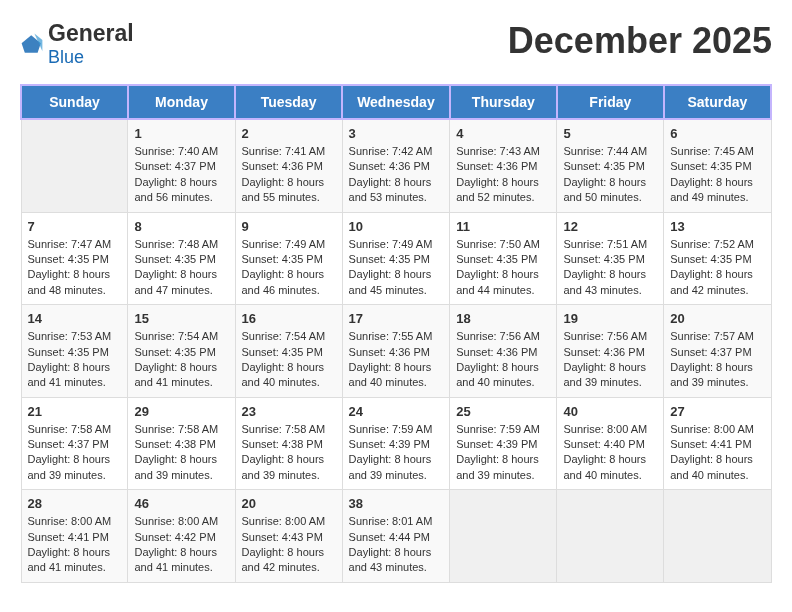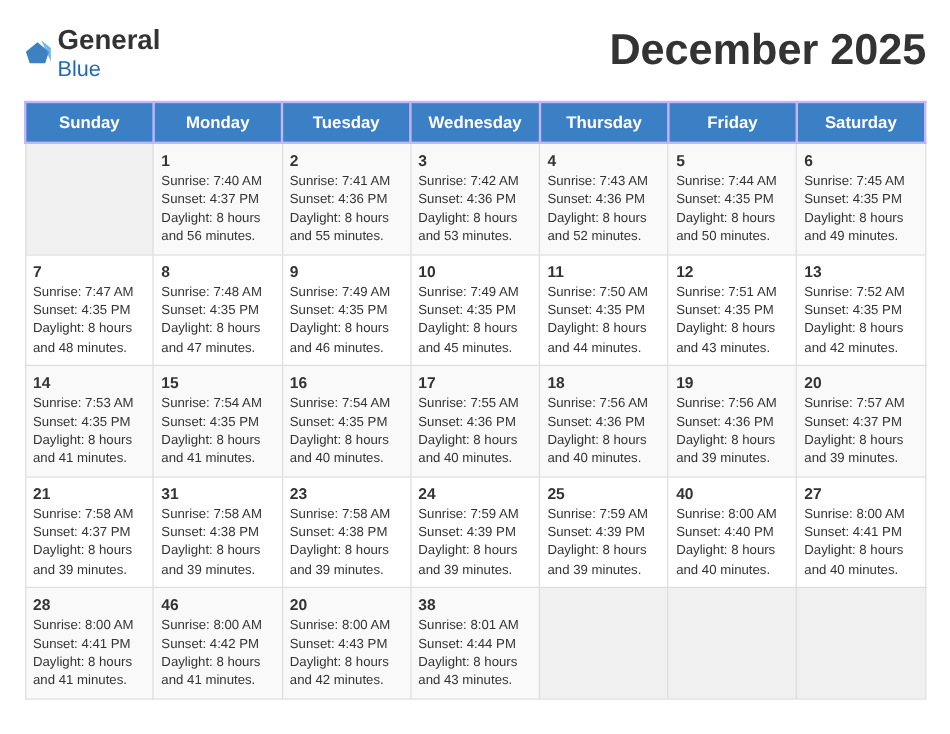--- a/index.html
+++ b/index.html
@@ -210,21 +210,21 @@
           <span class="day-number">20</span>
           <div class="day-info">Sunrise: 7:57 AM<br>Sunset: 4:37 PM<br>Daylight: 8 hours<br>and 39 minutes.</div>
         </td>
       </tr>
       <tr>
         <td>
           <span class="day-number">21</span>
           <div class="day-info">Sunrise: 7:58 AM<br>Sunset: 4:37 PM<br>Daylight: 8 hours<br>and 39 minutes.</div>
         </td>
         <td>
-          <span class="day-number">31</span>
+          <span class="day-number">29</span>
           <div class="day-info">Sunrise: 7:58 AM<br>Sunset: 4:38 PM<br>Daylight: 8 hours<br>and 39 minutes.</div>
         </td>
         <td>
           <span class="day-number">23</span>
           <div class="day-info">Sunrise: 7:58 AM<br>Sunset: 4:38 PM<br>Daylight: 8 hours<br>and 39 minutes.</div>
         </td>
         <td>
           <span class="day-number">24</span>
           <div class="day-info">Sunrise: 7:59 AM<br>Sunset: 4:39 PM<br>Daylight: 8 hours<br>and 39 minutes.</div>
         </td>

